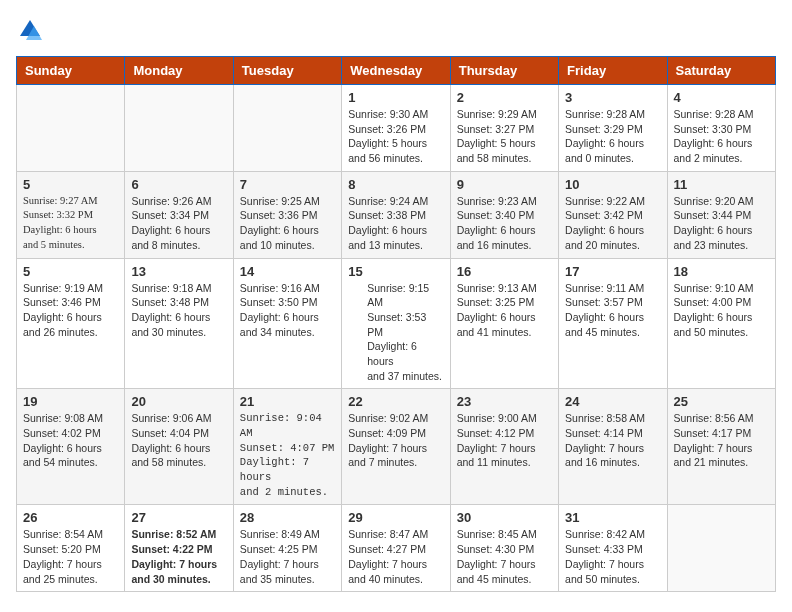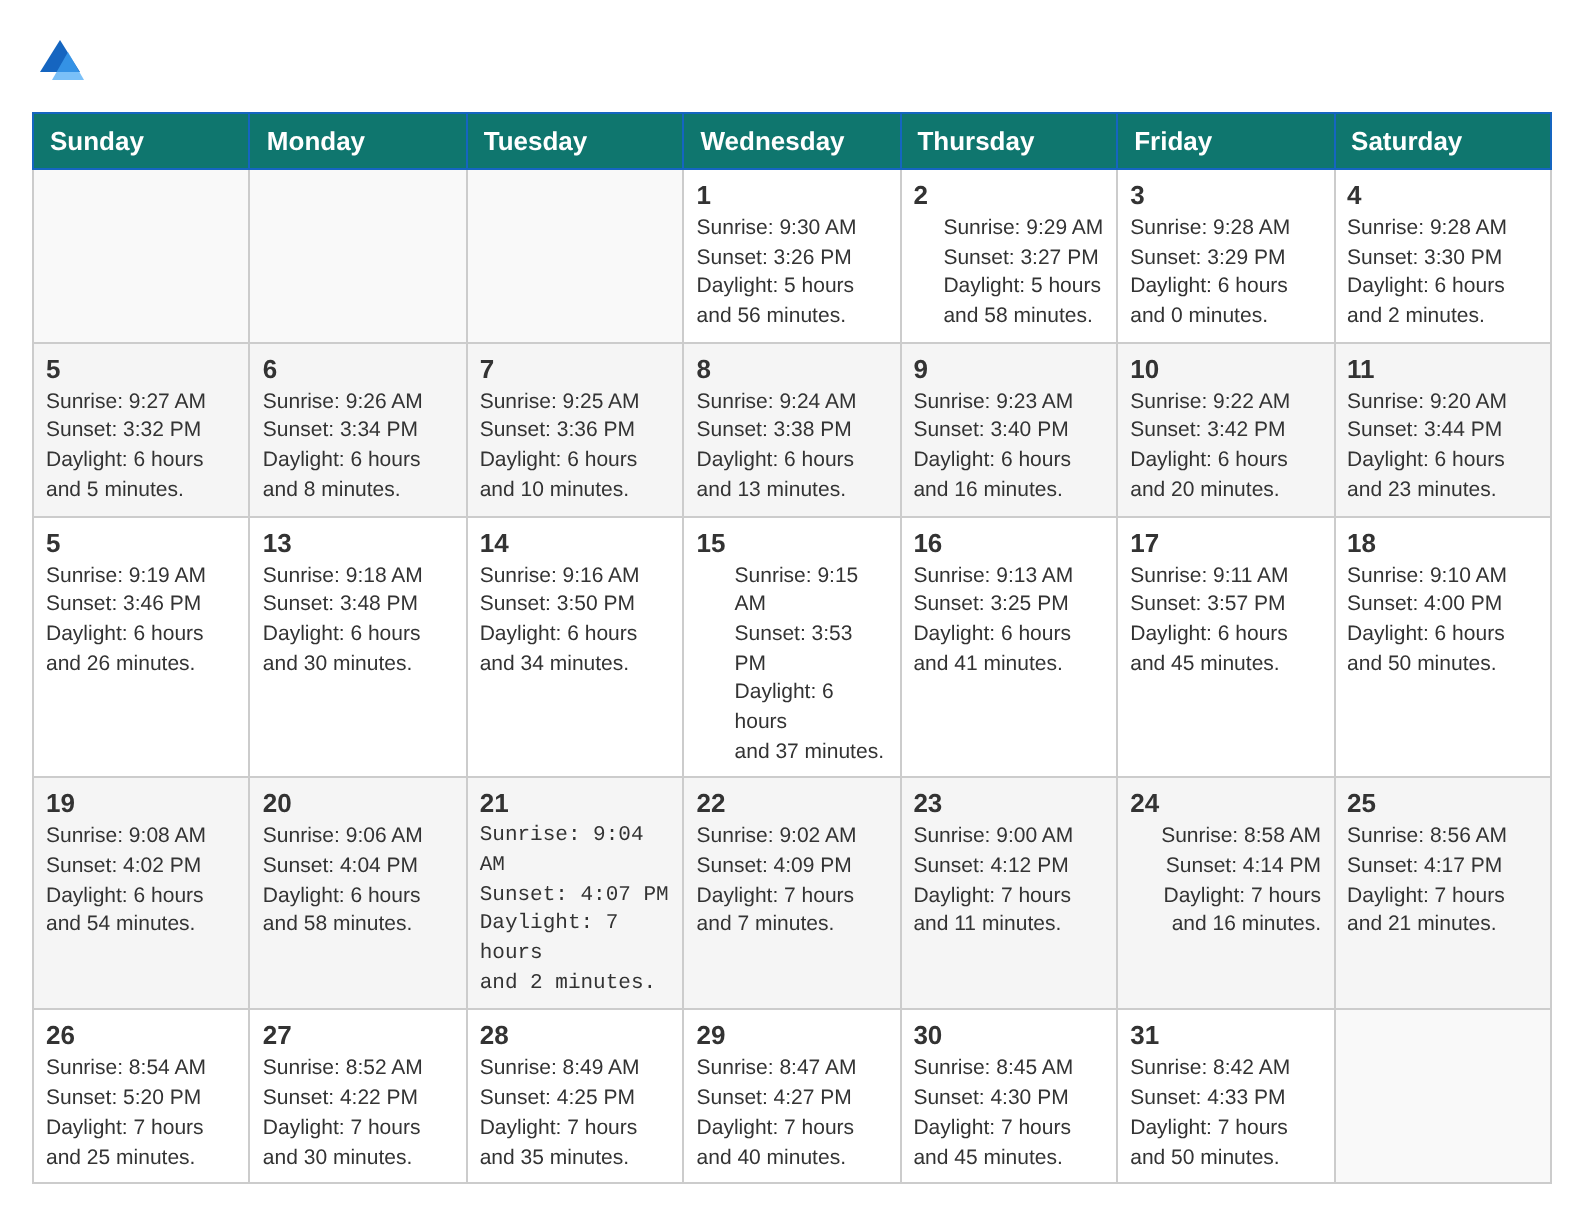--- a/index.html
+++ b/index.html
@@ -44,21 +44,21 @@
     .subtitle {
       font-size: 15px;
       color: #555;
     }
     .calendar {
       width: 100%;
       border-collapse: collapse;
       border: 1px solid #ccc;
     }
     .calendar th {
-      background: #0f766e;
+      background: #c2410c;
       color: #fff;
       text-align: left;
       padding: 6px 8px;
       font-size: 13px;
       font-weight: bold;
       border: 1px solid #1565c0;
     }
     .calendar td {
       vertical-align: top;
       border: 1px solid #ccc;
@@ -126,21 +126,21 @@
         <td class="empty"></td>
         <td>
           <span class="day-num">1</span>
           <div class="day-info" style="white-space: pre-line;">Sunrise: 9:30 AM
 Sunset: 3:26 PM
 Daylight: 5 hours
 and 56 minutes.</div>
         </td>
         <td>
           <span class="day-num">2</span>
-          <div class="day-info" style="white-space: pre-line; margin-left: 15px;">Sunrise: 9:29 AM
+          <div class="day-info" style="white-space: pre-line;">Sunrise: 9:29 AM
 Sunset: 3:27 PM
 Daylight: 5 hours
 and 58 minutes.</div>
         </td>
         <td>
           <span class="day-num">3</span>
           <div class="day-info" style="white-space: pre-line;">Sunrise: 9:28 AM
 Sunset: 3:29 PM
 Daylight: 6 hours
 and 0 minutes.</div>
@@ -149,21 +149,21 @@
           <span class="day-num">4</span>
           <div class="day-info" style="white-space: pre-line;">Sunrise: 9:28 AM
 Sunset: 3:30 PM
 Daylight: 6 hours
 and 2 minutes.</div>
         </td>
       </tr>
       <tr class="row-shade">
         <td>
           <span class="day-num">5</span>
-          <div class="day-info" style="white-space: pre-line;">Sunrise: 9:27 AM
+          <div class="day-info" style="white-space: pre-line; font-family: Liberation Serif, serif;">Sunrise: 9:27 AM
 Sunset: 3:32 PM
 Daylight: 6 hours
 and 5 minutes.</div>
         </td>
         <td>
           <span class="day-num">6</span>
           <div class="day-info" style="white-space: pre-line;">Sunrise: 9:26 AM
 Sunset: 3:34 PM
 Daylight: 6 hours
 and 8 minutes.</div>
@@ -286,21 +286,21 @@
         </td>
         <td>
           <span class="day-num">23</span>
           <div class="day-info" style="white-space: pre-line;">Sunrise: 9:00 AM
 Sunset: 4:12 PM
 Daylight: 7 hours
 and 11 minutes.</div>
         </td>
         <td>
           <span class="day-num">24</span>
-          <div class="day-info" style="white-space: pre-line; text-align: right;">Sunrise: 8:58 AM
+          <div class="day-info" style="white-space: pre-line;">Sunrise: 8:58 AM
 Sunset: 4:14 PM
 Daylight: 7 hours
 and 16 minutes.</div>
         </td>
         <td>
           <span class="day-num">25</span>
           <div class="day-info" style="white-space: pre-line;">Sunrise: 8:56 AM
 Sunset: 4:17 PM
 Daylight: 7 hours
 and 21 minutes.</div>
@@ -309,21 +309,21 @@
       <tr>
         <td>
           <span class="day-num">26</span>
           <div class="day-info" style="white-space: pre-line;">Sunrise: 8:54 AM
 Sunset: 5:20 PM
 Daylight: 7 hours
 and 25 minutes.</div>
         </td>
         <td>
           <span class="day-num">27</span>
-          <div class="day-info" style="white-space: pre-line;">Sunrise: 8:52 AM
+          <div class="day-info" style="white-space: pre-line; font-weight: bold;">Sunrise: 8:52 AM
 Sunset: 4:22 PM
 Daylight: 7 hours
 and 30 minutes.</div>
         </td>
         <td>
           <span class="day-num">28</span>
           <div class="day-info" style="white-space: pre-line;">Sunrise: 8:49 AM
 Sunset: 4:25 PM
 Daylight: 7 hours
 and 35 minutes.</div>

